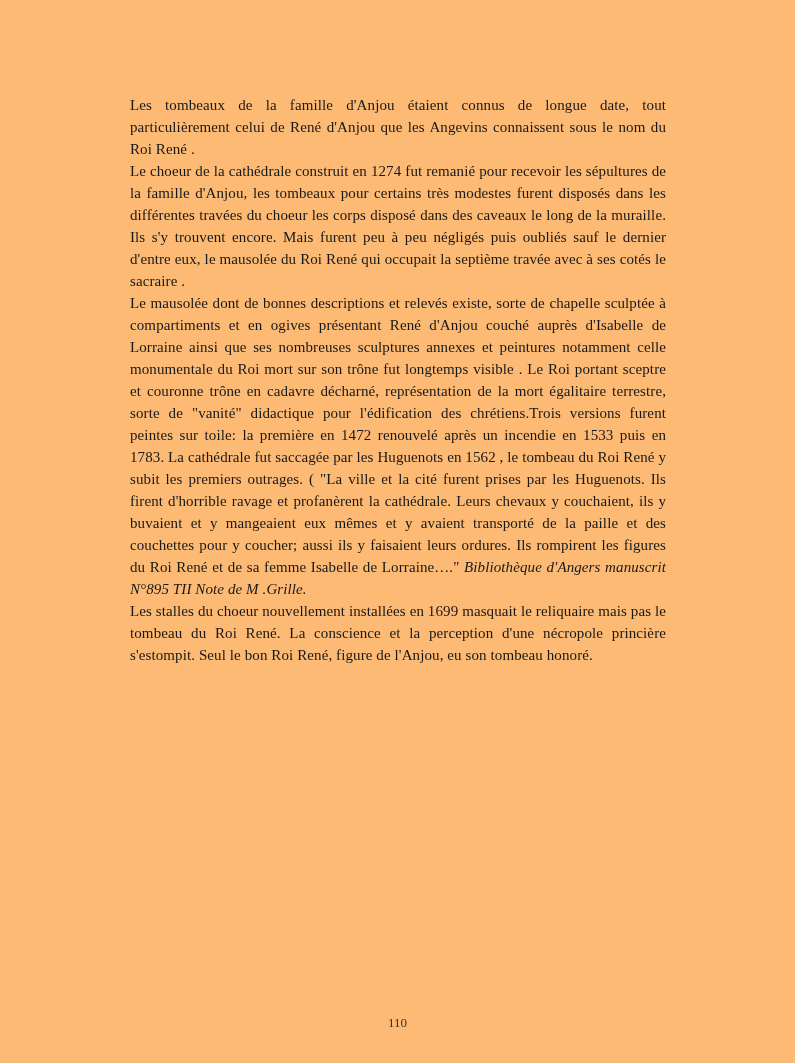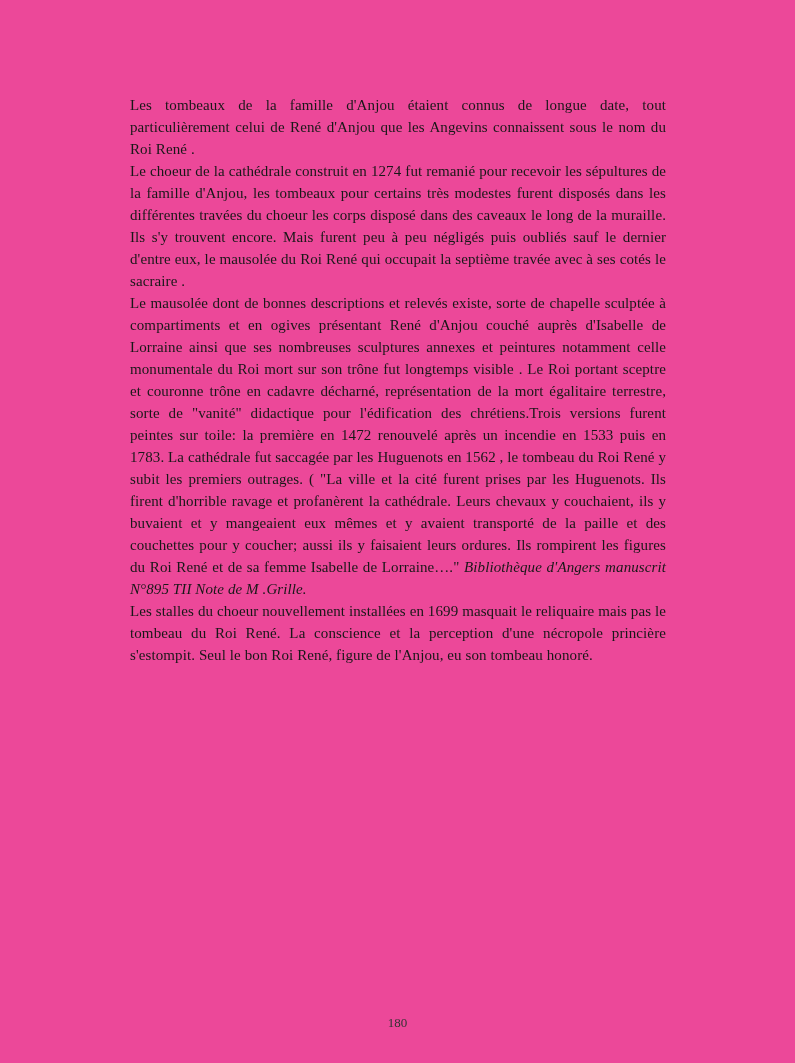--- a/index.html
+++ b/index.html
@@ -12,21 +12,21 @@
     height: 1063px;
     position: relative;
     font-family: "Liberation Serif", "DejaVu Serif", serif;
   }
   .page {
     position: absolute;
     top: 0;
     left: 0;
     width: 795px;
     height: 1063px;
-    background: #ec4899;
+    background: #fdba74;
     box-sizing: border-box;
     overflow: hidden;
   }
   .content {
     position: absolute;
     top: 94px;
     left: 130px;
     width: 536px;
     text-align: justify;
     font-size: 15px;
@@ -56,14 +56,14 @@
 </head>
 <body>
 
 <div class="page">
   <div class="content">
     <p><span>Les tombeaux de la famille d'Anjou étaient connus de longue date, tout particulièrement celui de René d'Anjou que les Angevins connaissent sous le nom du Roi René .</span></p>
     <p><span>Le choeur de la cathédrale construit en 1274 fut remanié pour recevoir les sépultures de la famille d'Anjou, les tombeaux pour certains très modestes furent disposés dans les différentes travées du choeur les corps disposé dans des caveaux le long de la muraille. Ils s'y trouvent encore. Mais furent peu à peu négligés puis oubliés sauf le dernier d'entre eux, le mausolée du Roi René qui occupait la septième travée avec à ses cotés le sacraire .</span></p>
     <p class="gap"><span>Le mausolée dont de bonnes descriptions et relevés existe, sorte de chapelle sculptée à compartiments et en ogives présentant René d'Anjou couché auprès d'Isabelle de Lorraine ainsi que ses nombreuses sculptures annexes et peintures notamment celle monumentale du Roi mort sur son trône fut longtemps visible . Le Roi portant sceptre et couronne trône en cadavre décharné, représentation de la mort égalitaire terrestre, sorte de "vanité" didactique pour l'édification des chrétiens.Trois versions furent peintes sur toile: la première en 1472 renouvelé après un incendie en 1533 puis en 1783. La cathédrale fut saccagée par les Huguenots en 1562 , le tombeau du Roi René y subit les premiers outrages. ( "La ville et la cité furent prises par les Huguenots. Ils firent d'horrible ravage et profanèrent la cathédrale. Leurs chevaux y couchaient, ils y buvaient et y mangeaient eux mêmes et y avaient transporté de la paille et des couchettes pour y coucher; aussi ils y faisaient leurs ordures. Ils rompirent les figures du Roi René et de sa femme Isabelle de Lorraine…." </span><span class="citation">Bibliothèque d'Angers manuscrit N°895 TII Note de M .Grille.</span></p>
     <p class="gap"><span>Les stalles du choeur nouvellement installées en 1699 masquait le reliquaire mais pas le tombeau du Roi René. La conscience et la perception d'une nécropole princière s'estompit. Seul le bon Roi René, figure de l'Anjou, eu son tombeau honoré.</span></p>
   </div>
-  <div class="page-number">180</div>
+  <div class="page-number">110</div>
 </div>
 
 </body></html>

